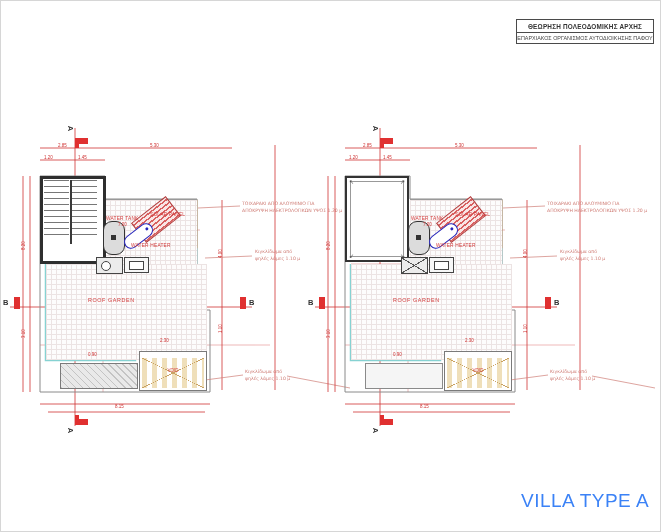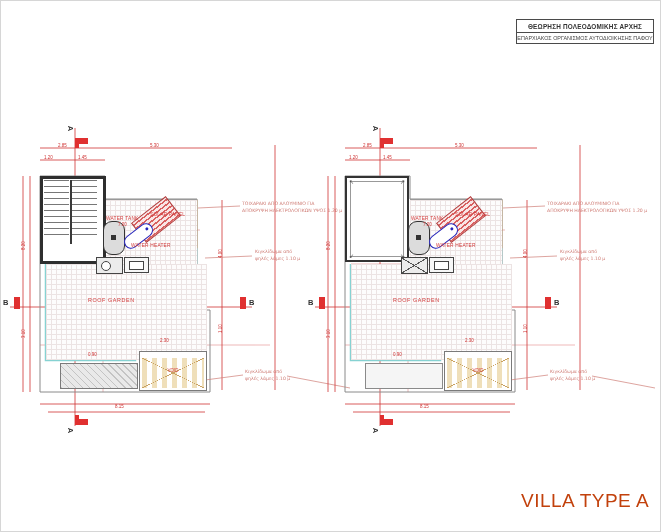--- a/index.html
+++ b/index.html
@@ -9,21 +9,21 @@
     box-shadow:inset 0 0 0 1px #d6d6d6;
   }
   .abs{position:absolute;}
   
   .stamp{position:absolute;left:516px;top:19px;width:138px;}
   .stamp .row1{border:1px solid #4a4a4a;font-size:6.4px;font-weight:bold;text-align:center;
     padding:2.5px 0;color:#333;letter-spacing:.2px;background:#fff;}
   .stamp .row2{border:1px solid #4a4a4a;border-top:none;font-size:5.4px;text-align:center;
     padding:2px 0;color:#444;background:#fff;}
   
-  .title{position:absolute;left:521px;top:490px;font-size:19px;color:#c2410c;
+  .title{position:absolute;left:521px;top:490px;font-size:19px;color:#3b82f6;
     letter-spacing:.5px;white-space:nowrap;}
   
   .grid{position:absolute;background-image:
       linear-gradient(#ece3e3 1px, transparent 1px),
       linear-gradient(90deg,#ece3e3 1px, transparent 1px);
     background-size:5px 5px;background-color:#fdfcfc;}
   
   .stair{position:absolute;left:40px;top:176px;width:60px;height:82px;
     border:3px solid #2e2e2e;background:#fff;}
   .treads{position:absolute;background-image:repeating-linear-gradient(180deg,#777 0 1px,transparent 1px 6px);}

